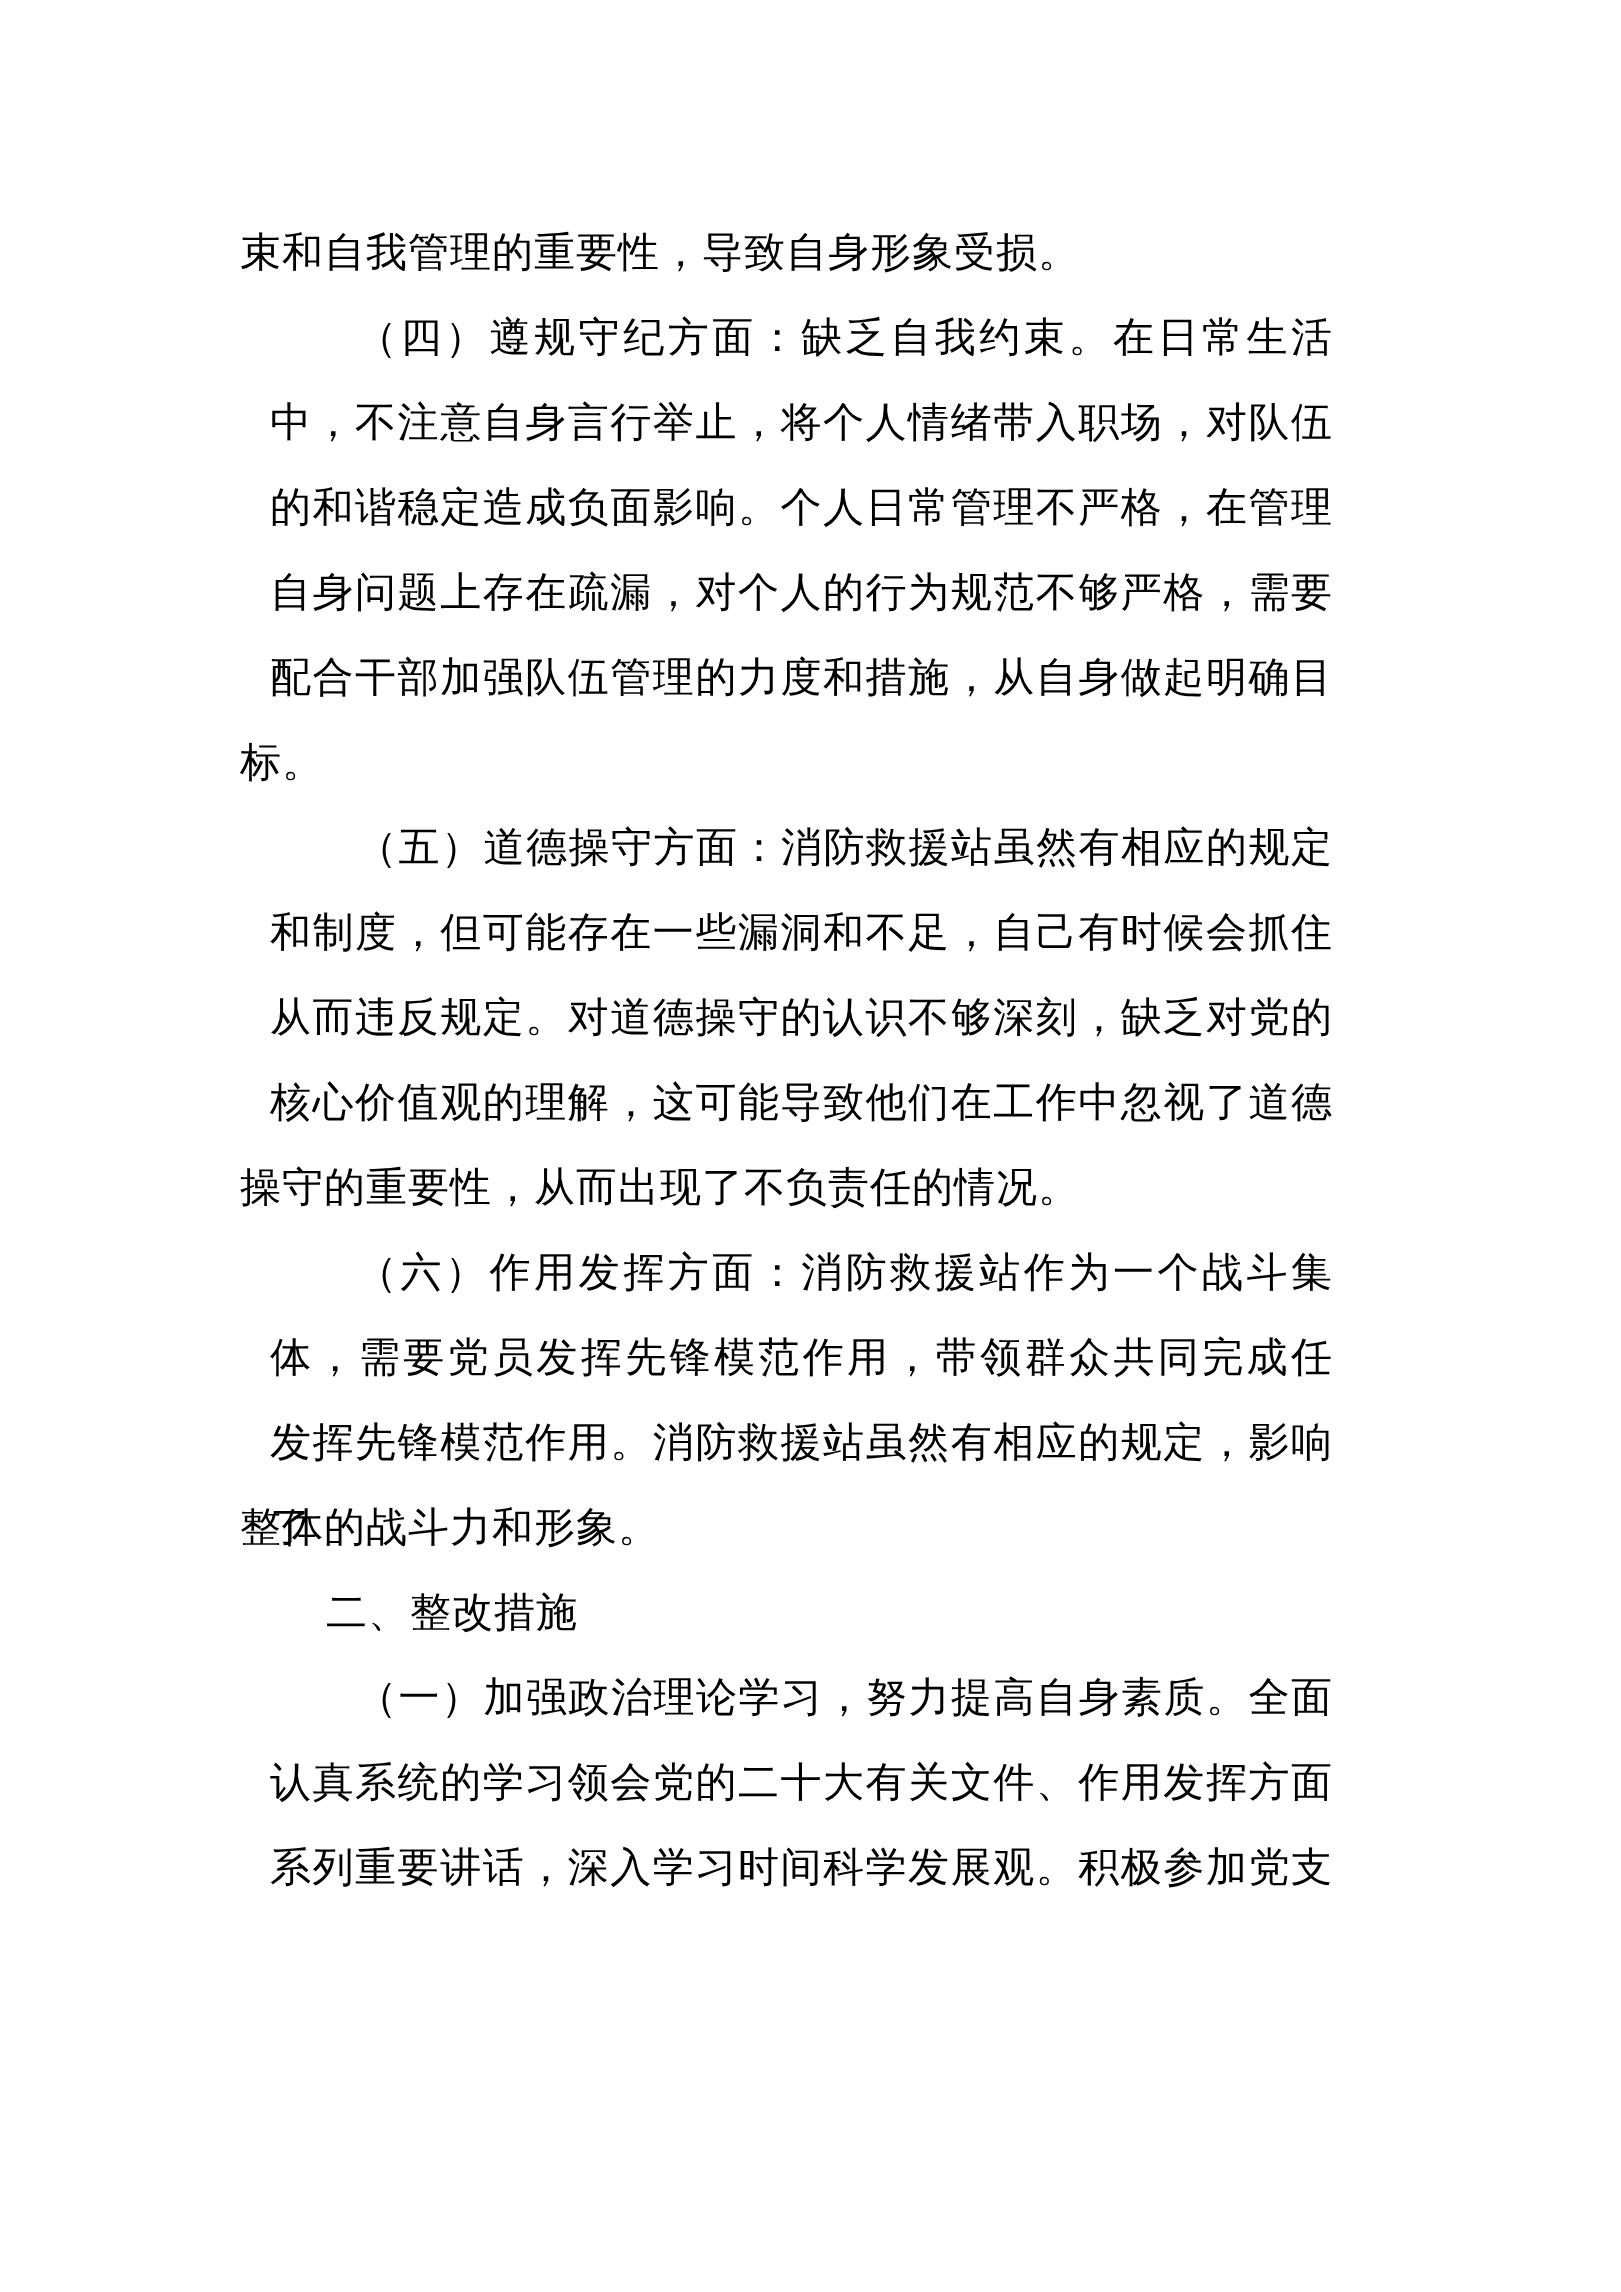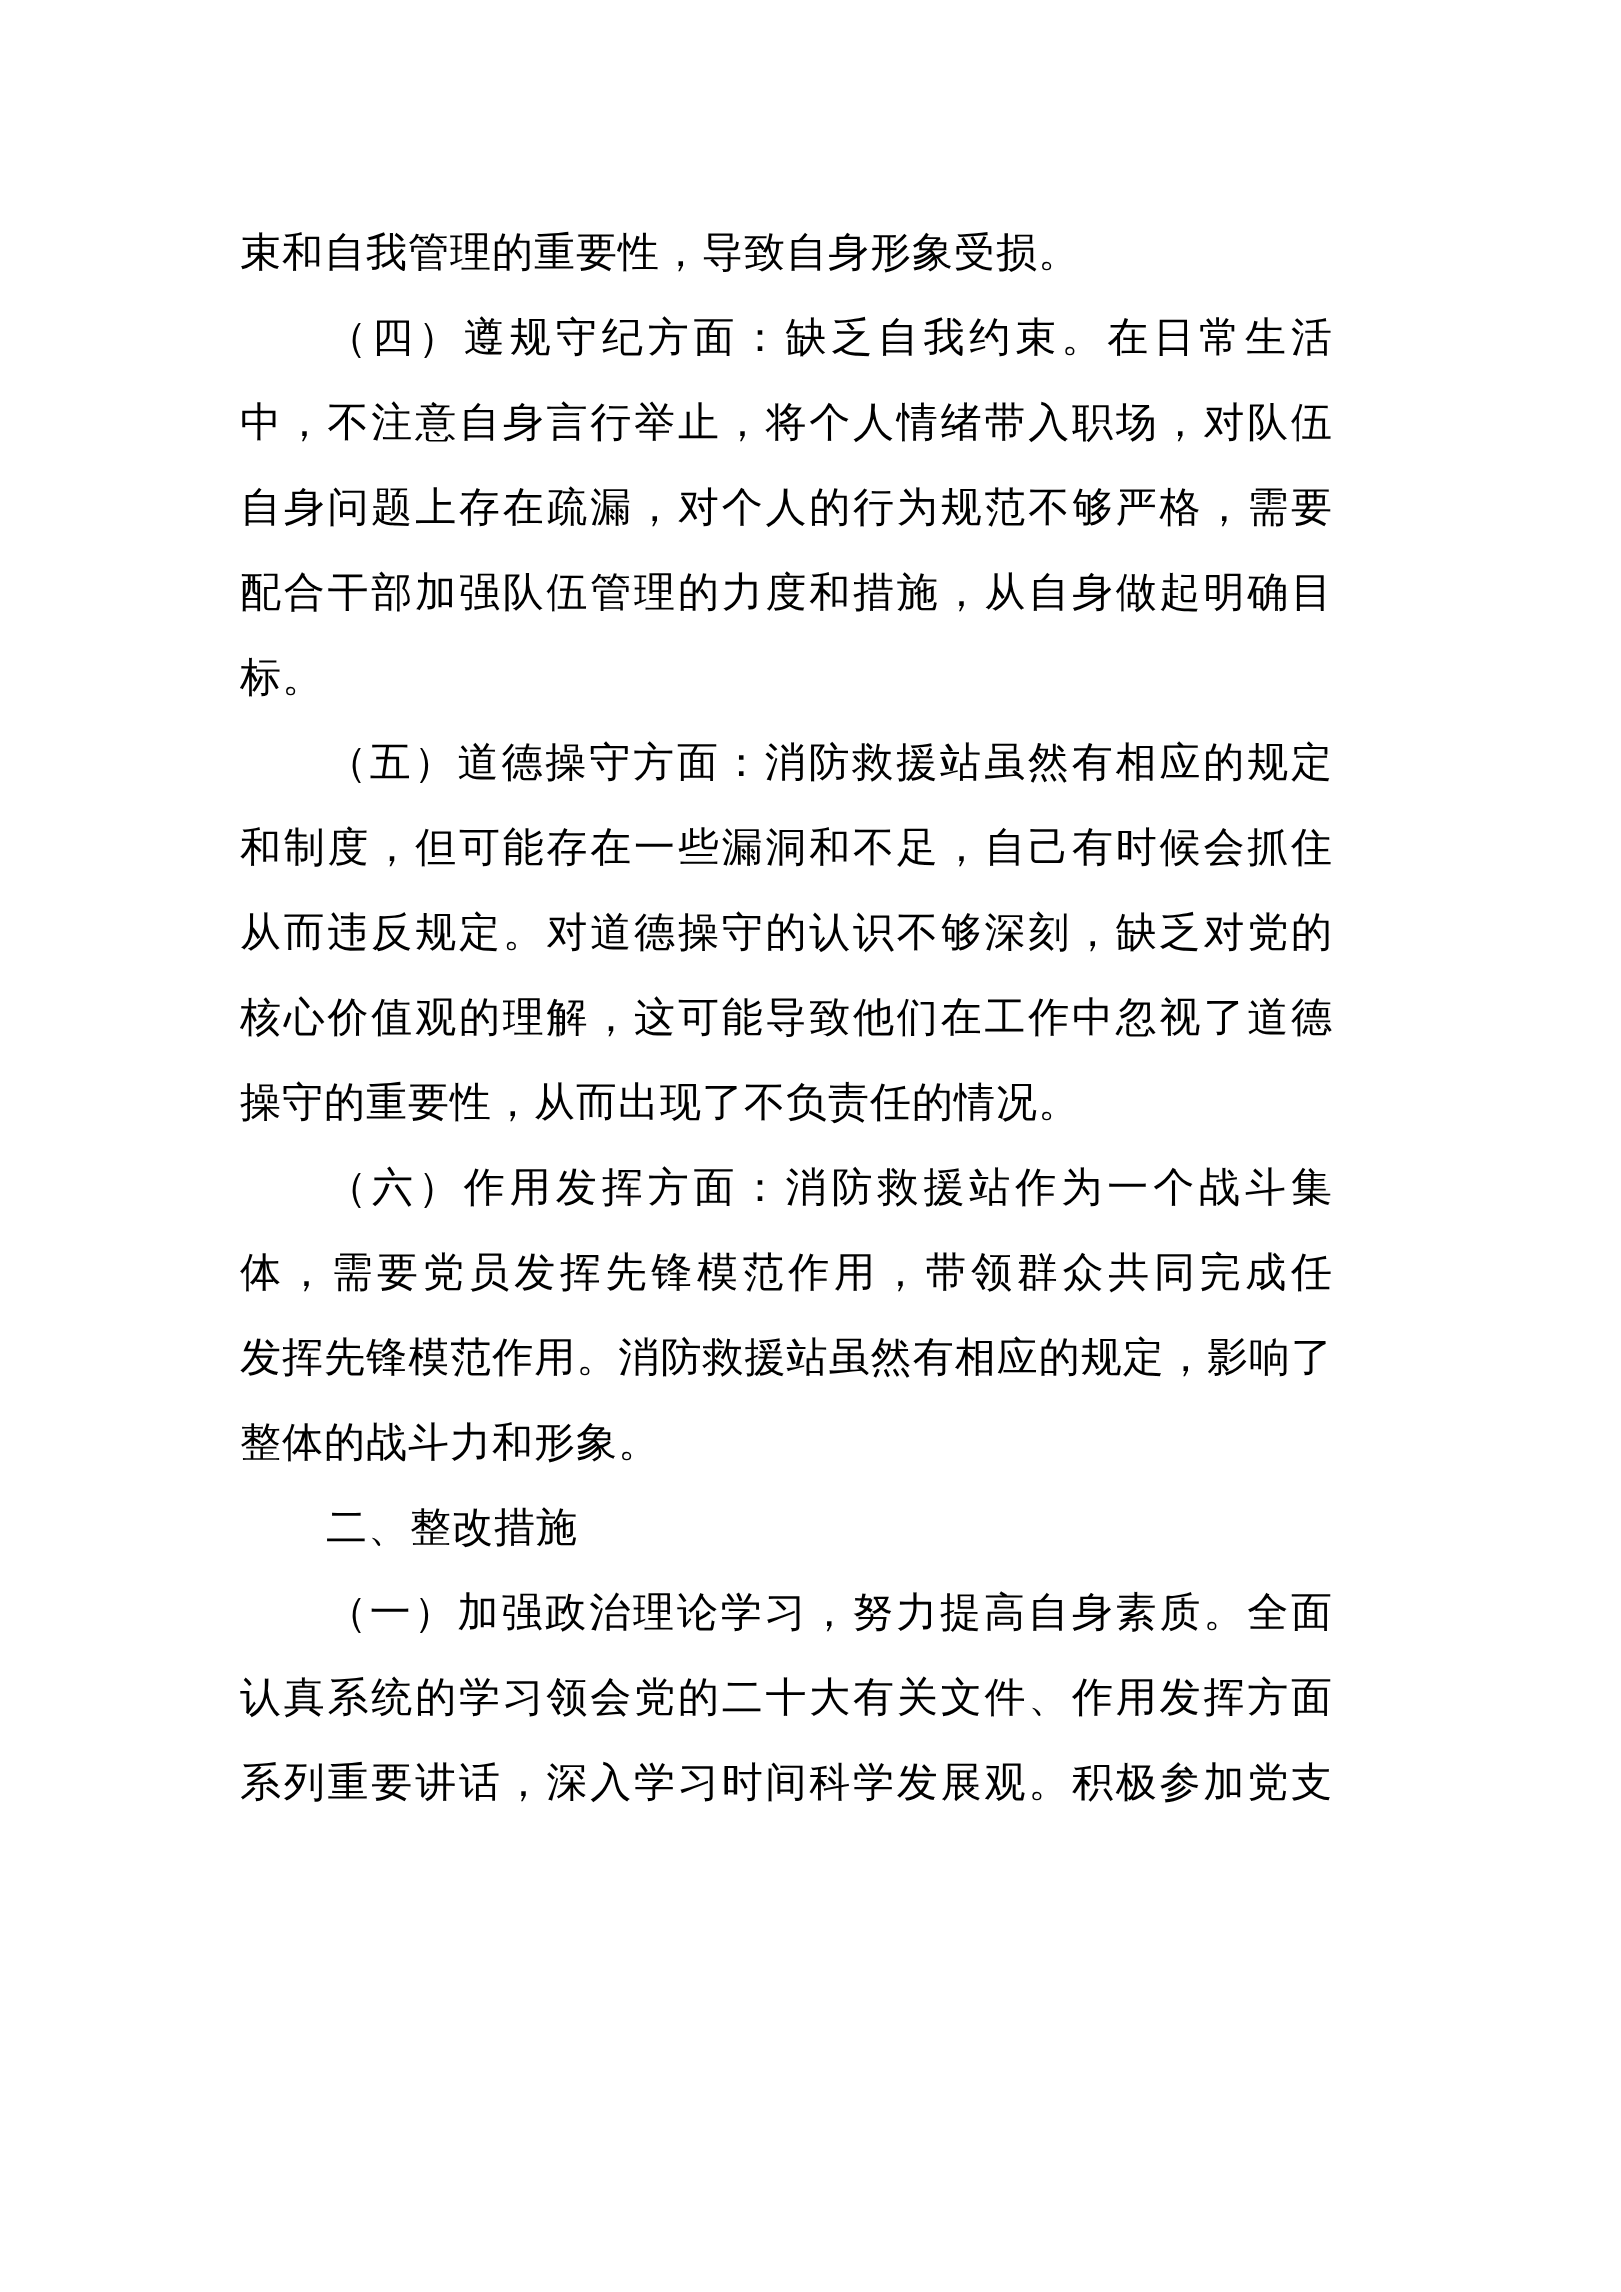--- a/index.html
+++ b/index.html
@@ -27,33 +27,35 @@
     line-height: 85px;
     font-size: 41px;
     letter-spacing: 1px;
     text-align: left;
     white-space: nowrap;
   }
   .line.justify {
     white-space: normal;
     text-align: justify;
     text-align-last: justify;
+    margin-left: 30px;
   }
   .line.indent {
     text-indent: 86px;
   }
 </style>
 </head>
 <body>
 
 <div class="page" style="background: rgb(255, 255, 255); color: rgb(0, 0, 0); border-radius: 32px;">
   <div class="text-block">
       <div class="line">束和自我管理的重要性，导致自身形象受损。</div>
       <div class="line justify indent">（四）遵规守纪方面：缺乏自我约束。在日常生活</div>
       <div class="line justify">中，不注意自身言行举止，将个人情绪带入职场，对队伍</div>
+      <div class="line justify">的和谐稳定造成负面影响。个人日常管理不严格，在管理</div>
       <div class="line justify">自身问题上存在疏漏，对个人的行为规范不够严格，需要</div>
       <div class="line justify">配合干部加强队伍管理的力度和措施，从自身做起明确目</div>
       <div class="line">标。</div>
       <div class="line justify indent">（五）道德操守方面：消防救援站虽然有相应的规定</div>
       <div class="line justify">和制度，但可能存在一些漏洞和不足，自己有时候会抓住</div>
       <div class="line justify">从而违反规定。对道德操守的认识不够深刻，缺乏对党的</div>
       <div class="line justify">核心价值观的理解，这可能导致他们在工作中忽视了道德</div>
       <div class="line">操守的重要性，从而出现了不负责任的情况。</div>
       <div class="line justify indent">（六）作用发挥方面：消防救援站作为一个战斗集</div>
       <div class="line justify">体，需要党员发挥先锋模范作用，带领群众共同完成任</div>

